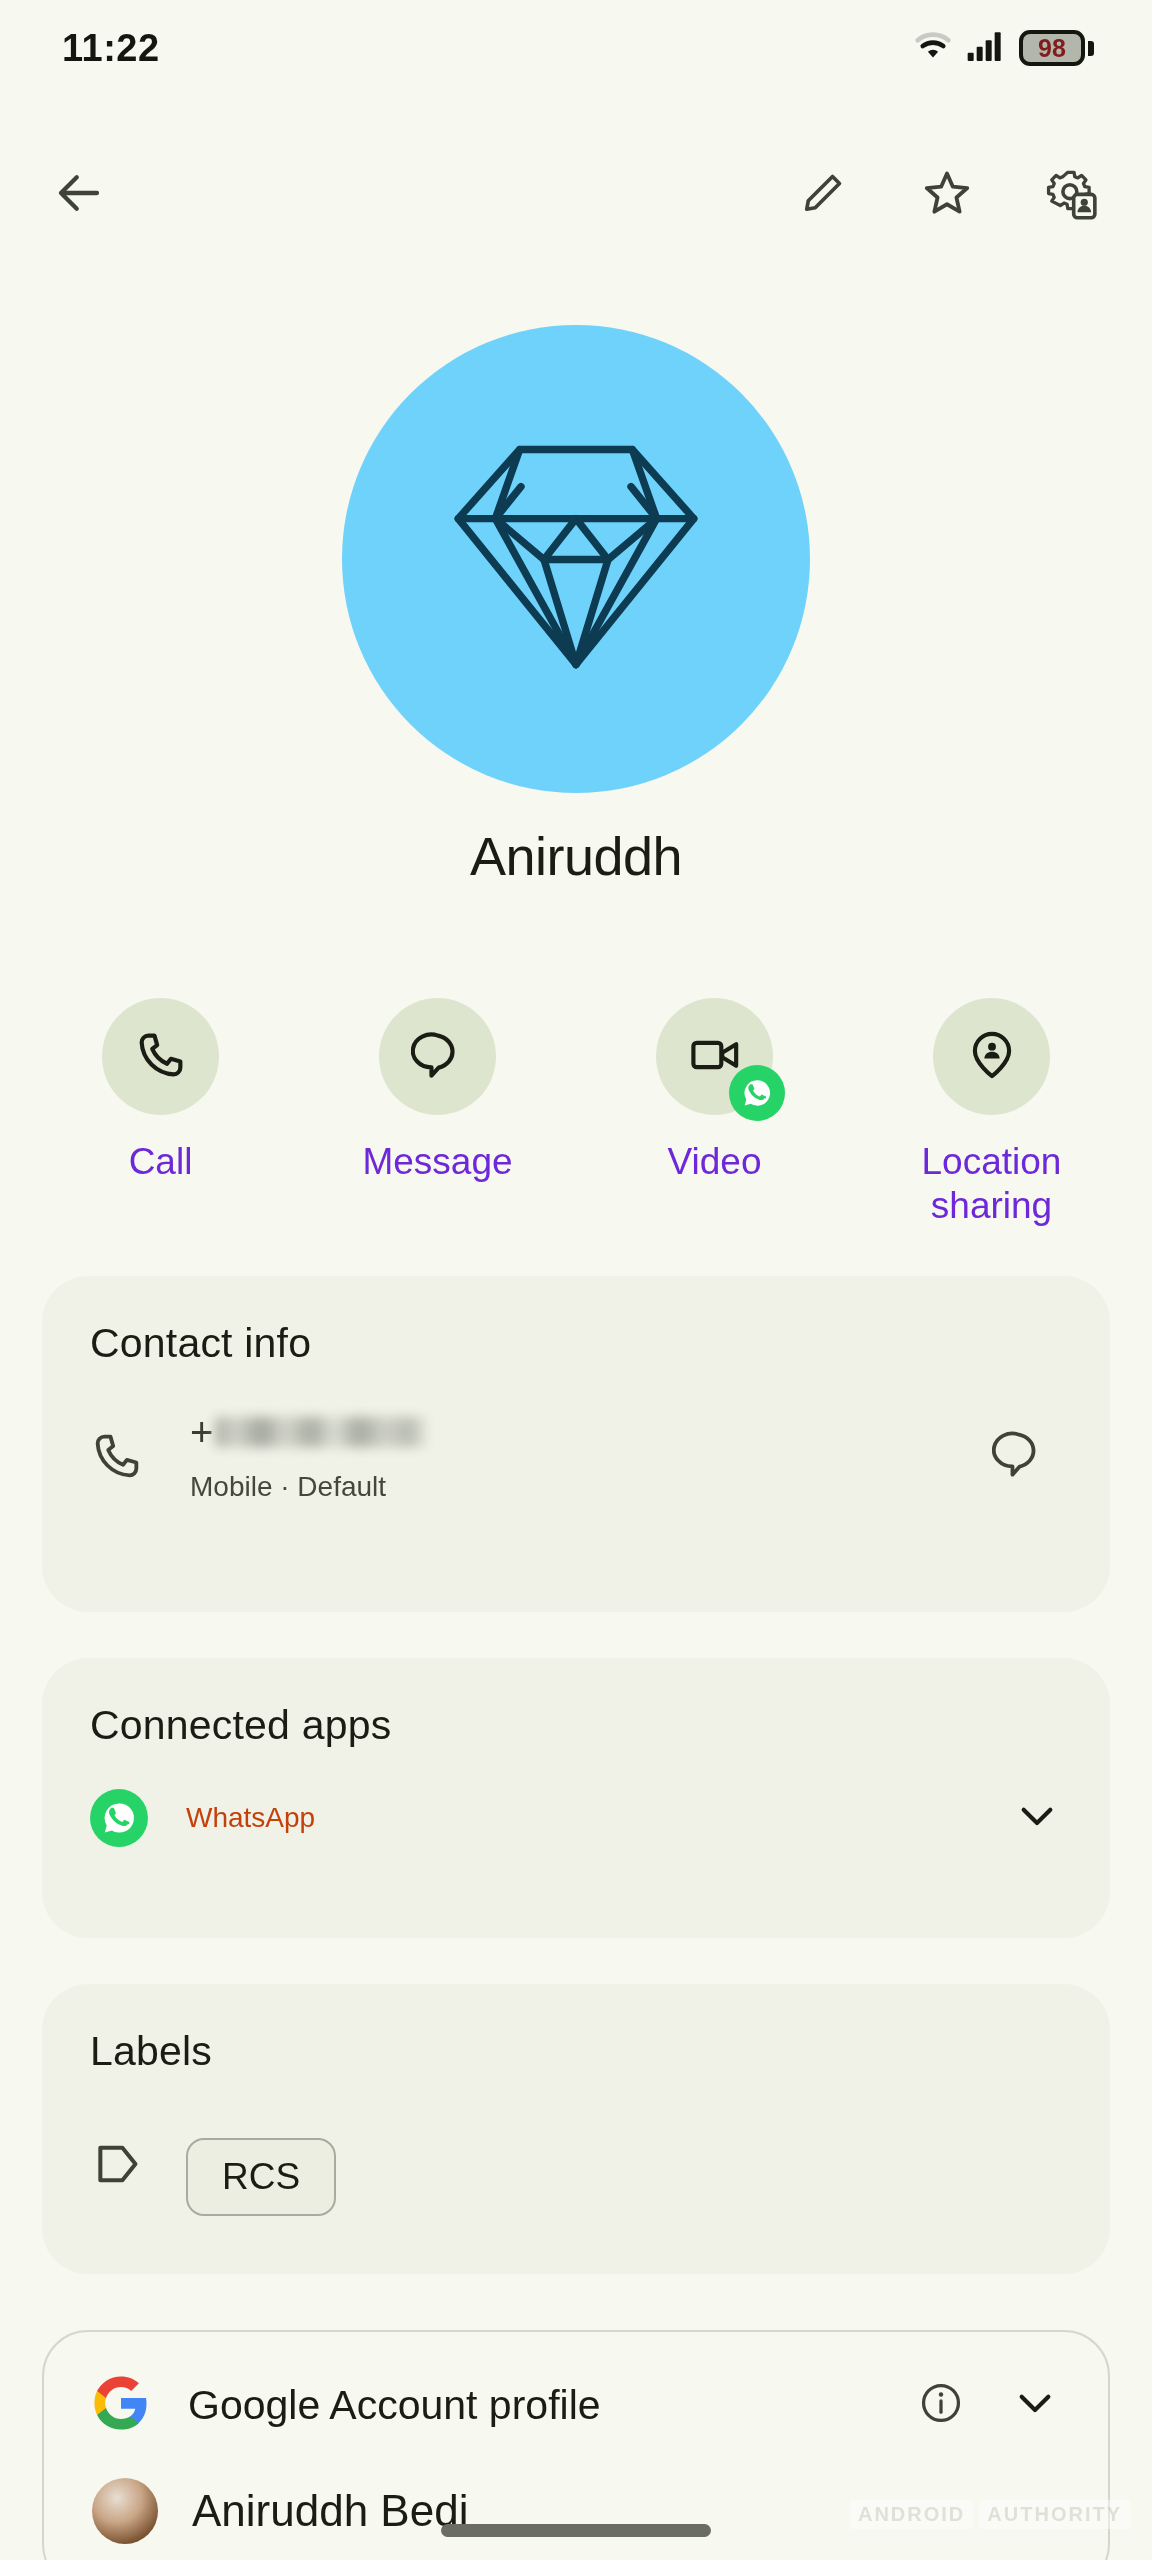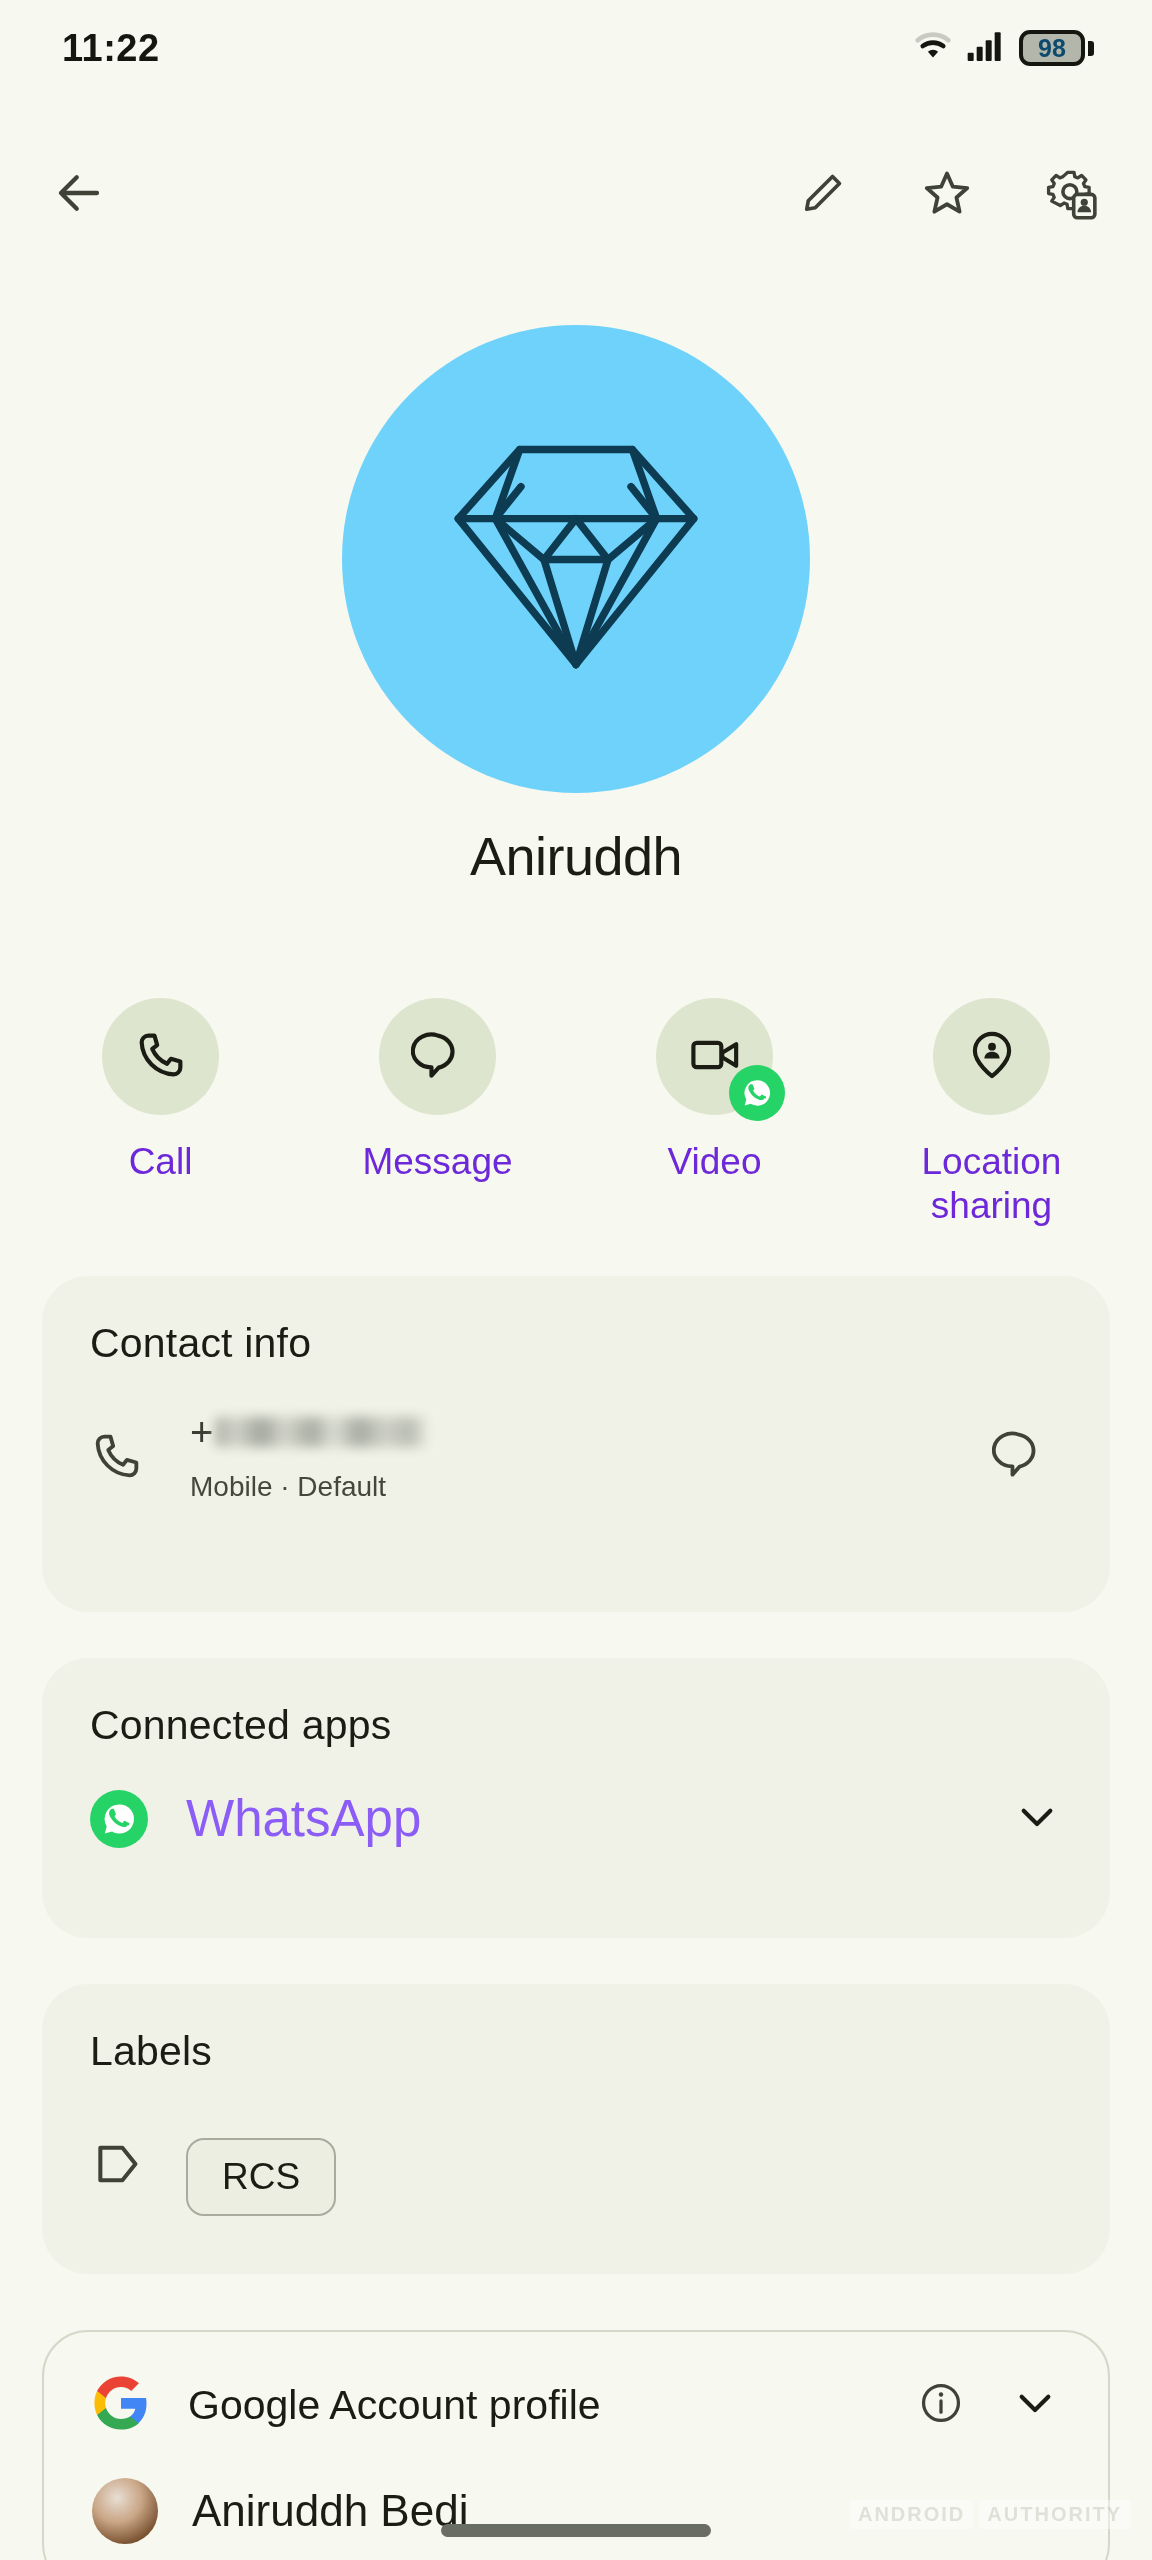--- a/index.html
+++ b/index.html
@@ -20,21 +20,21 @@
   }
   .status-time { font-size:38px; font-weight:700; color:#14160f; letter-spacing:.5px; }
   .status-icons { display:flex; align-items:center; gap:13px; }
   .batt {
     display:flex; align-items:center; gap:3px;
   }
   .batt-body {
     width:66px; height:36px; border:4px solid #14160f; border-radius:11px;
     background:#b3b6ab; display:flex; align-items:center; justify-content:center;
   }
-  .batt-text { font-size:25px; font-weight:700; color:#0c4a6e; line-height:1; }
+  .batt-text { font-size:25px; font-weight:700; color:#7f1d1d; line-height:1; }
   .batt-cap { width:6px; height:15px; background:#14160f; border-radius:0 3px 3px 0; }
 
   
   .appbar {
     position:absolute; top:135px; left:0; width:1152px; height:120px;
     display:flex; align-items:center; justify-content:space-between;
     padding:0 42px 0 40px;
   }
   .appbar-right { display:flex; align-items:center; gap:46px; }
   .iconbtn {
@@ -100,21 +100,21 @@
     width:212px; height:30px; margin-left:2px;
     background:linear-gradient(90deg,#a9aca2 0%,#cfd1c7 10%,#9fa399 22%,#d2d4ca 33%,#a5a99e 46%,#dcdeD4 56%,#a3a79c 68%,#cdcfc5 80%,#b6b9af 92%,#e6e7dd 100%);
     filter:blur(6px); border-radius:4px; opacity:.95;
   }
   .ci-sub { margin-top:16px; font-size:28px; color:#44473c; }
   .ci-trail { width:86px; flex:0 0 86px; display:flex; align-items:center; justify-content:center; }
 
   
   .ca-row { margin-top:40px; padding-bottom:48px; justify-content:space-between; }
   .ca-left { display:flex; align-items:center; gap:38px; }
-  .ca-label { font-size:51px; color:#8b5cf6; }
+  .ca-label { font-size:28px; color:#c2410c; }
   .wa-icon { width:58px; height:58px; border-radius:50%; background:#25d366; display:flex; align-items:center; justify-content:center; }
 
   
   .lb-row { margin-top:40px; padding-bottom:48px; gap:42px; }
   .chip {
     border:2px solid #a8ab9e; border-radius:18px; background:#eceee1;
     padding:0 34px; height:78px; display:flex; align-items:center;margin-top:23px;
   }
   .chip-text { font-size:37px; color:#1b1d14; }
 

